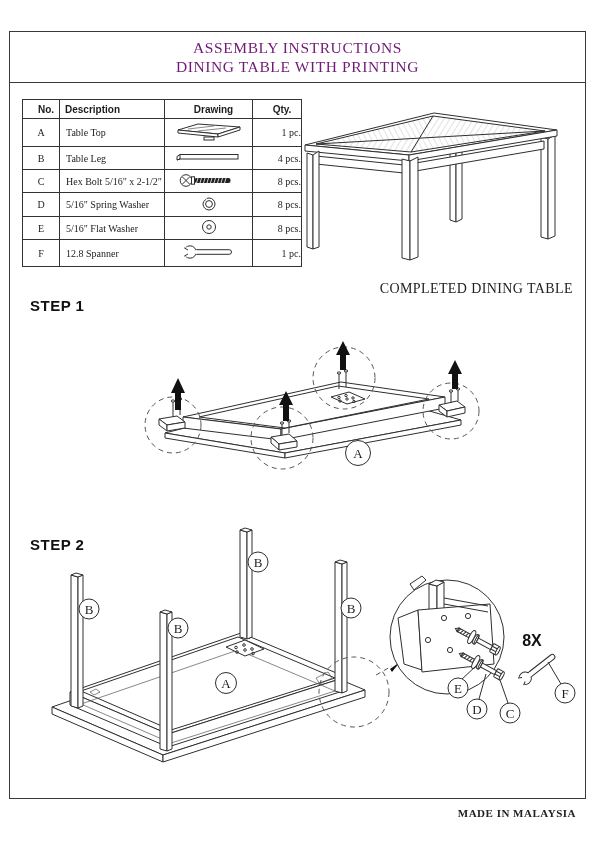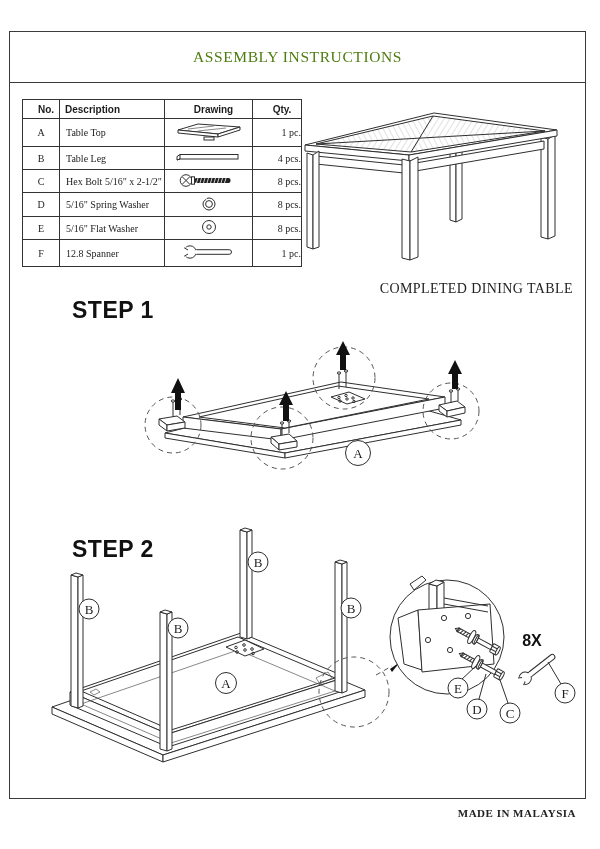--- a/index.html
+++ b/index.html
@@ -3,55 +3,56 @@
 <meta charset="utf-8">
 <style>
   html,body{margin:0;padding:0;background:#e8e8e8;}
   .page{position:relative;width:600px;height:849px;background:#ffffff;
         font-family:"Liberation Serif",serif;color:#1c1c1c;overflow:hidden;}
   .page-border{position:absolute;left:9px;top:31px;width:577px;height:768px;
         border:1.5px solid #3a3a3a;box-sizing:border-box;}
   .title-box{position:absolute;left:9px;top:31px;width:577px;height:52px;
         border:1.5px solid #3a3a3a;box-sizing:border-box;display:flex;flex-direction:column;
         justify-content:center;align-items:center;}
-  .title-line{font-size:15.5px;letter-spacing:.6px;line-height:1.25;color:#4d7c0f;}
+  .title-line{font-size:15.5px;letter-spacing:.6px;line-height:1.25;color:#701a75;}
   .parts-table{position:absolute;left:22px;top:99px;border-collapse:collapse;background:#fff;}
   .parts-table td,.parts-table th{border:1.2px solid #333;padding:0;}
   .parts-table th{font-family:"Liberation Sans",sans-serif;font-size:10px;height:18px;
         text-align:left;padding-left:5px;}
   .parts-table th.center{text-align:center;padding-left:10px;}
   .parts-table td{font-size:10px;}
   .c-no{text-align:center;width:26px;}
   .c-desc{width:98px;padding-left:6px !important;}
   .c-draw{width:77px;text-align:center;vertical-align:middle;}
   .c-qty{width:38px;text-align:right;}
   .fig{position:absolute;overflow:visible;}
   .caption{position:absolute;font-size:14px;letter-spacing:.4px;color:#222;}
   .step-title{position:absolute;font-family:"Liberation Sans",sans-serif;font-weight:bold;
-        font-size:23px;color:#111;letter-spacing:.5px;margin-left:42px;}
+        font-size:15px;color:#111;letter-spacing:.5px;}
   .step-sub{position:absolute;font-size:10.5px;color:#222;}
   .footer-origin{position:absolute;right:24px;top:807px;font-size:11px;letter-spacing:.5px;color:#222;font-weight:bold;}
   svg text.lbl-txt{font-family:"Liberation Serif",serif;font-size:13px;fill:#1c1c1c;text-anchor:middle;}
   svg text.qty-big{font-family:"Liberation Sans",sans-serif;font-weight:bold;font-size:16px;
         fill:#111;text-anchor:middle;}
   svg .ln{stroke:#2f2f2f;fill:none;stroke-width:1;}
   svg .wh{stroke:#2f2f2f;fill:#ffffff;stroke-width:1;}
   svg .dash{stroke:#555;fill:none;stroke-width:1;stroke-dasharray:5 4;}
   svg .blk{fill:#111;stroke:none;}
   svg .thin{stroke:#555;fill:none;stroke-width:.7;}
 </style>
 </head>
 <body>
 
 <div class="page">
 
   <div class="page-border"></div>
 
   <div class="title-box">
     <div class="title-line">ASSEMBLY INSTRUCTIONS</div>
+    <div class="title-line">DINING TABLE WITH PRINTING</div>
   </div>
 
   <table class="parts-table">
     <thead>
       <tr>
         <th class="center" style="width:26px">No.</th>
         <th style="width:98px">Description</th>
         <th class="center" style="width:77px">Drawing</th>
         <th class="center" style="width:38px">Qty.</th>
       </tr>

